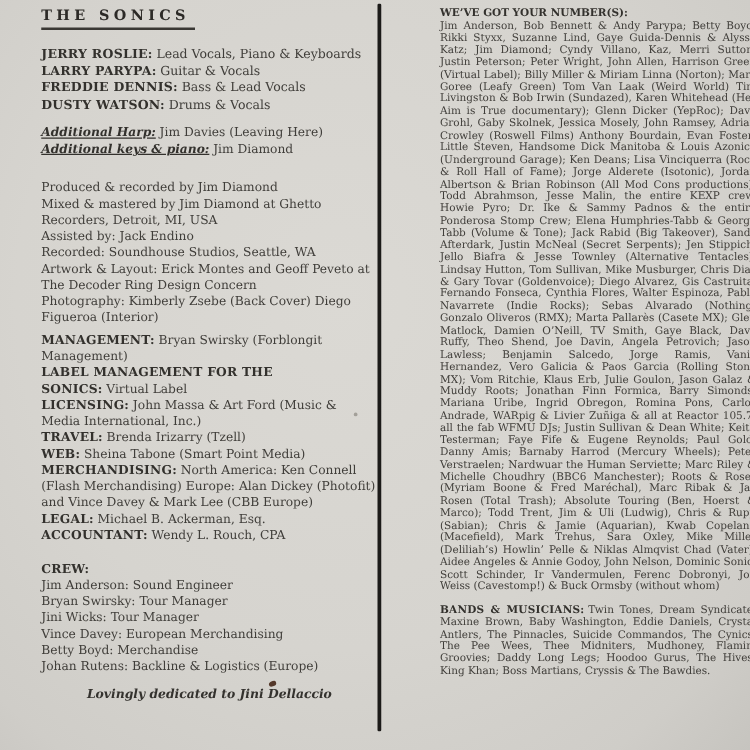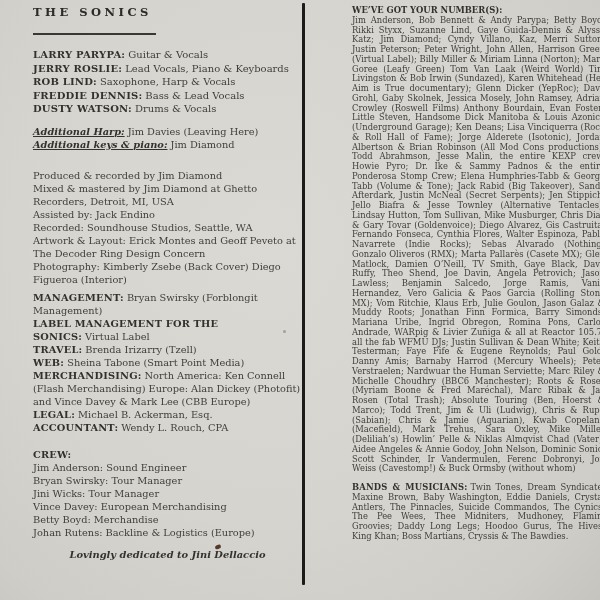--- a/index.html
+++ b/index.html
@@ -23,21 +23,21 @@
   .divider {
     position: absolute; left: 302px; top: 3px;
     width: 3px; height: 582px;
     background: #1c1b19; border-radius: 1px;
   }
   .title {
     display: inline-block;
     font-size: 11.5px; font-weight: bold; letter-spacing: 3.5px;
     color: #2c2a27;
     border-bottom: 2px solid #3a3834;
-    padding: 0 4px 14px 0;
+    padding: 0 4px 3px 0;
   }
   .members { margin-top: 13px; line-height: 13.5px; font-size: 10px; }
   .b { font-weight: bold; color: #33312d; letter-spacing: 0.2px; }
   .lbl { margin-right: 3px; }
   .bi { font-weight: bold; font-style: italic; color: #33312d; text-decoration: underline; }
   .additional { margin-top: 9px; }
   .production { margin-top: 18px; }
   .staff { margin-top: 5px; }
   .crew { margin-top: 14px; }
   .dedication {
@@ -67,23 +67,22 @@
   <div class="speck1"></div>
   <div class="speck2"></div>
 
   <div class="col-left">
 
     <div>
       <span class="title">THE SONICS</span>
     </div>
 
     <div class="members">
+      <div><span class="b lbl">JERRY ROSLIE:</span><span>Lead Vocals, Piano &amp; Keyboards</span></div>
       <div><span class="b lbl">LARRY PARYPA:</span><span>Guitar &amp; Vocals</span></div>
-      <div><span class="b lbl">JERRY ROSLIE:</span><span>Lead Vocals, Piano &amp; Keyboards</span></div>
-      <div><span class="b lbl">ROB LIND:</span><span>Saxophone, Harp &amp; Vocals</span></div>
       <div><span class="b lbl">FREDDIE DENNIS:</span><span>Bass &amp; Lead Vocals</span></div>
       <div><span class="b lbl">DUSTY WATSON:</span><span>Drums &amp; Vocals</span></div>
     </div>
 
     <div class="additional">
       <div><span class="bi lbl">Additional Harp:</span><span>Jim Davies (Leaving Here)</span></div>
       <div><span class="bi lbl">Additional keys &amp; piano:</span><span>Jim Diamond</span></div>
     </div>
 
     <div class="production">
@@ -91,20 +90,21 @@
       <div>Mixed &amp; mastered by Jim Diamond at Ghetto Recorders, Detroit, MI, USA</div>
       <div>Assisted by: Jack Endino</div>
       <div>Recorded: Soundhouse Studios, Seattle, WA</div>
       <div>Artwork &amp; Layout: Erick Montes and Geoff Peveto at The Decoder Ring Design Concern</div>
       <div>Photography: Kimberly Zsebe (Back Cover) Diego Figueroa (Interior)</div>
     </div>
 
     <div class="staff">
       <div><span class="b lbl">MANAGEMENT:</span><span>Bryan Swirsky (Forblongit Management)</span></div>
       <div><span class="b lbl">LABEL MANAGEMENT FOR THE SONICS:</span><span>Virtual Label</span></div>
+      <div><span class="b lbl">LICENSING:</span><span>John Massa &amp; Art Ford (Music &amp; Media International, Inc.)</span></div>
       <div><span class="b lbl">TRAVEL:</span><span>Brenda Irizarry (Tzell)</span></div>
       <div><span class="b lbl">WEB:</span><span>Sheina Tabone (Smart Point Media)</span></div>
       <div><span class="b lbl">MERCHANDISING:</span><span>North America: Ken Connell (Flash Merchandising)  Europe: Alan Dickey (Photofit) and Vince Davey &amp; Mark Lee (CBB Europe)</span></div>
       <div><span class="b lbl">LEGAL:</span><span>Michael B. Ackerman, Esq.</span></div>
       <div><span class="b lbl">ACCOUNTANT:</span><span>Wendy L. Rouch, CPA</span></div>
     </div>
 
     <div class="crew">
       <div class="b">CREW:</div>
       <div>Jim Anderson: Sound Engineer</div>

